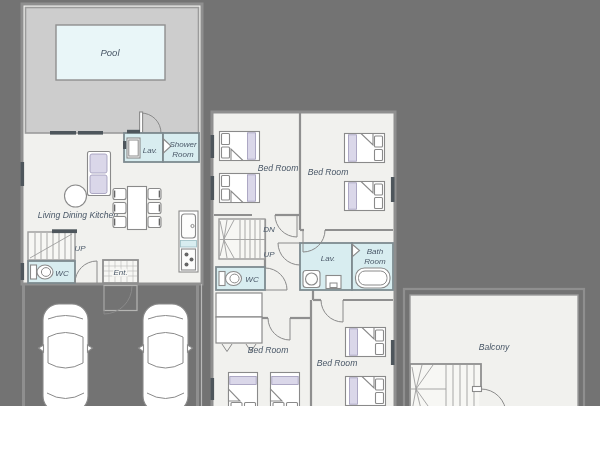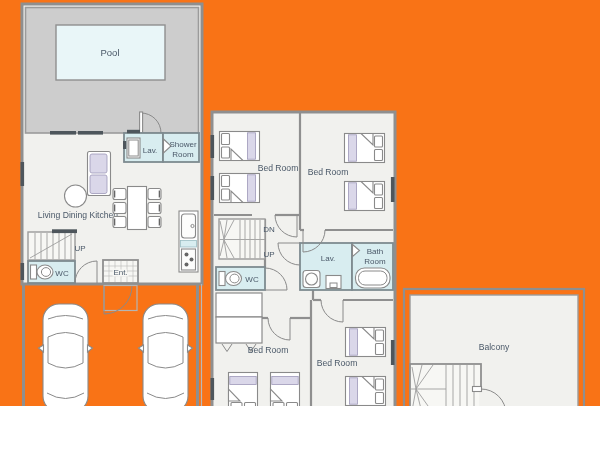--- a/index.html
+++ b/index.html
@@ -1,16 +1,16 @@
 <!DOCTYPE html>
 <html style="--floor: #f1f1ee; --deck: #cdcdcd; --pool_water: #e9f6f8; --wet_room: #d8edf0; --stair_floor: #f7f7f4; --wall: #8f8f8f; --line: #8a8a8a; --lavender: #dad7e9; --window: #4e565c; --text: #4a5868;"><head>
 <meta charset="utf-8">
 <style>
   html,body{margin:0;padding:0;background:#ffffff;}
-  .stage{width:600px;height:406px;position:relative;background:#f97316;}
+  .stage{width:600px;height:406px;position:relative;background:#737373;font-style:italic;}
   svg text{font-family:"Liberation Sans",sans-serif;fill:var(--text);font-size:8.6px;}
   svg text.big{font-size:9.5px;}
   svg text.sm{font-size:8px;}
   svg text.halo{paint-order:stroke;stroke:var(--stair_floor);stroke-width:3px;}
   .floor{fill:var(--floor);}
   .deck{fill:var(--deck);}
   .water{fill:var(--pool_water);}
   .wet{fill:var(--wet_room);}
   .stairf{fill:var(--stair_floor);}
   .whitef{fill:#ffffff;}

